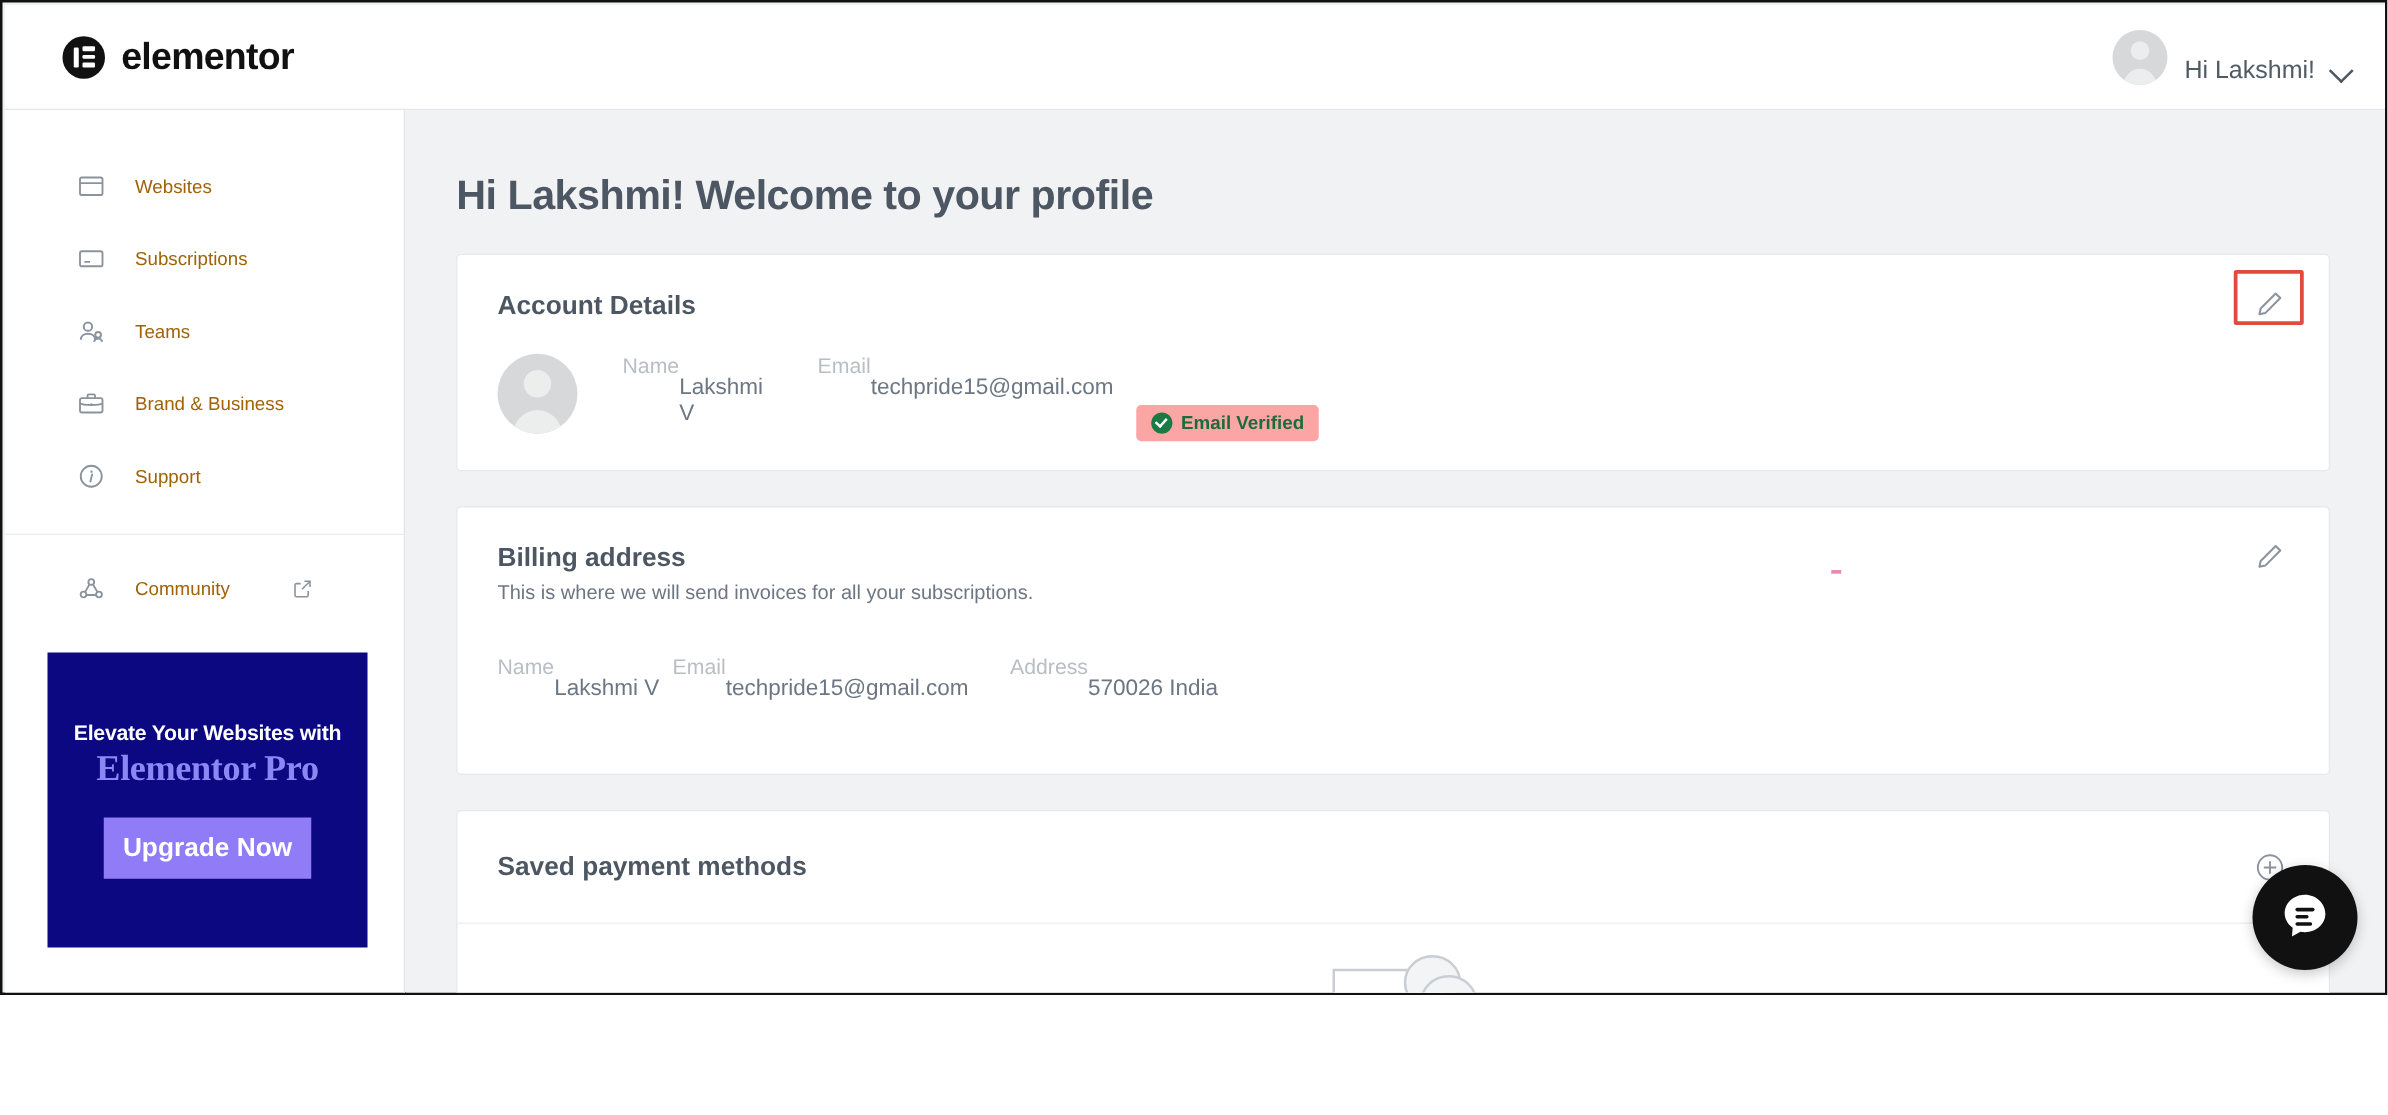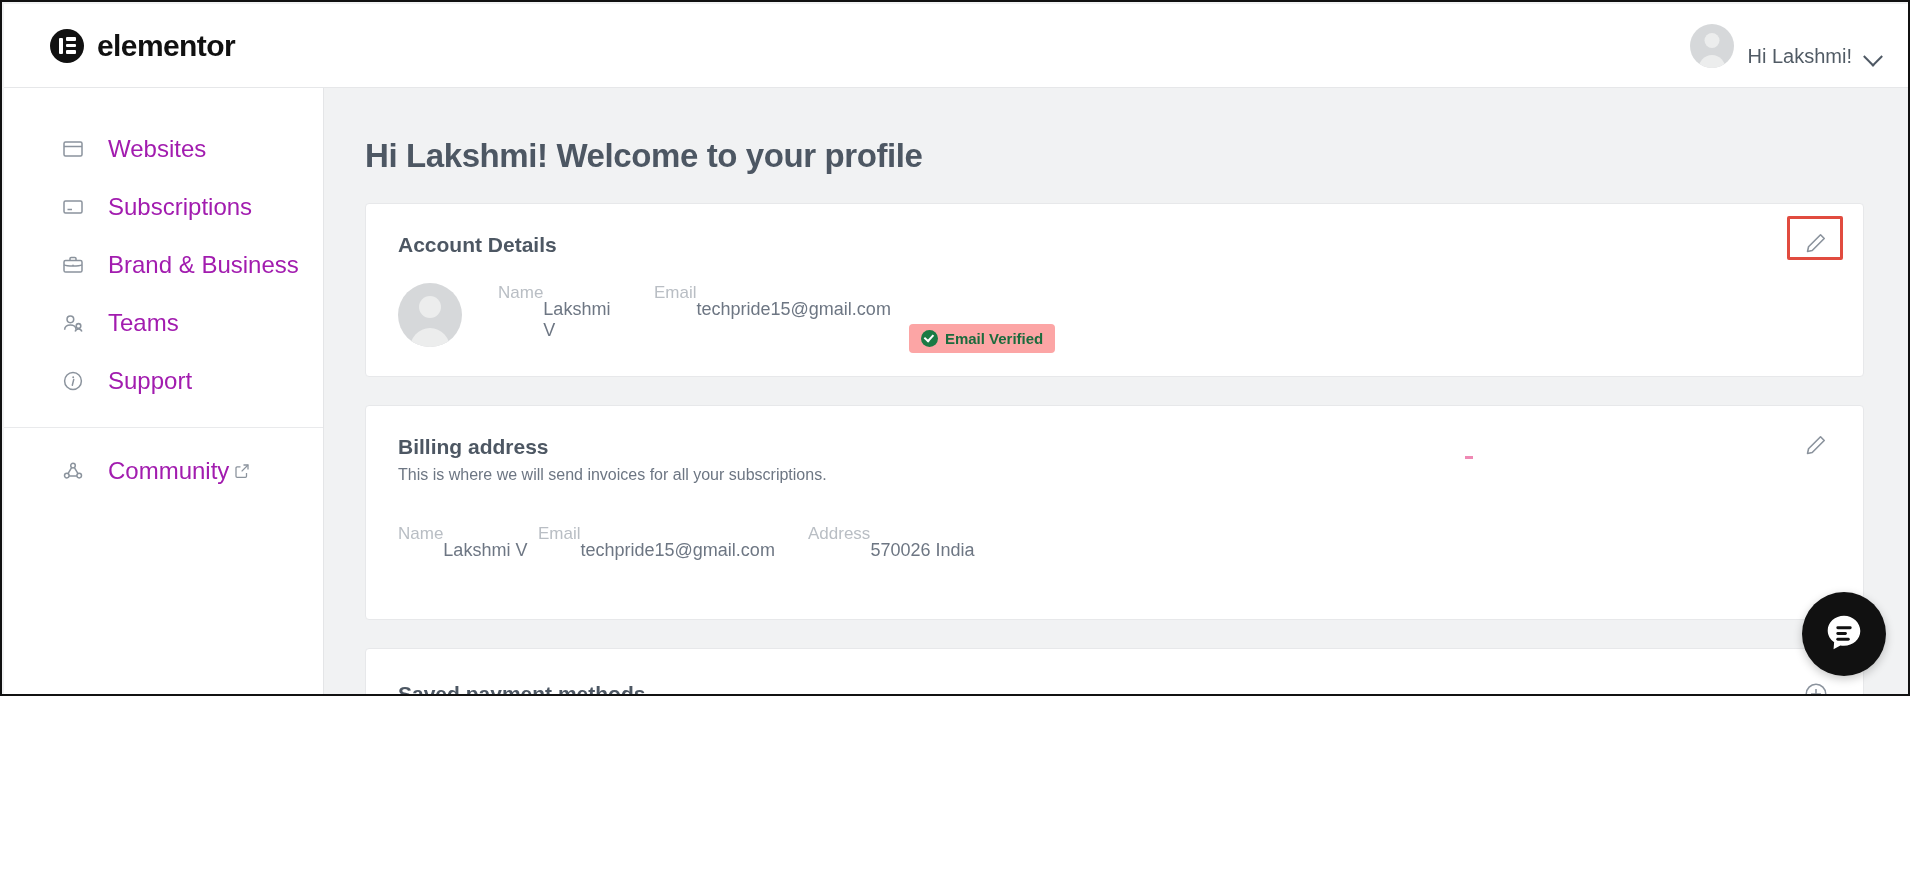--- a/index.html
+++ b/index.html
@@ -4,21 +4,21 @@
 <style>
   * { box-sizing: border-box; margin: 0; padding: 0; }
   html, body {
     width: 1910px; height: 892px;
     font-family: "Liberation Sans", sans-serif;
     background: #ffffff;
     overflow: hidden;
   }
   .app {
     position: relative;
-    width: 1910px; height: 696px;
+    width: 1910px; height: 796px;
     background: #f1f2f3;
     border: 2px solid #111111;
     overflow: hidden;
   }
 
   
   .topbar {
     position: absolute; top: 2px; left: 2px;
     width: 1906px; height: 84px;
     background: #ffffff;
@@ -61,21 +61,21 @@
     position: absolute; top: 86px; left: 2px;
     width: 320px; height: 804px;
     background: #ffffff;
     border-right: 1px solid #e4e5e7;
     padding-top: 32px;
   }
   .nav-item {
     height: 58px; display: flex; align-items: center; gap: 22px;
     padding-left: 56px; cursor: pointer; position: relative;
   }
-  .nav-item .nav-label { font-size: 24px; color: #a21caf; text-align: right; }
+  .nav-item .nav-label { font-size: 15px; color: #a16207; text-align: right; }
   .nav-icon { width: 26px; height: 26px; flex: 0 0 26px; color: #8b939d;
               display: flex; align-items: center; justify-content: center; }
   .nav-icon svg { display: block; }
   .nav-ext { position: absolute; right: 72px; width: 18px; height: 18px; color: #8b939d; }
   .nav-divider { height: 1px; background: #e9eaec; margin: 17px 0 14px 0; }
 
   
   .promo {
     margin: 22px 0 0 34px;
     width: 256px; height: 236px;
@@ -218,40 +218,40 @@
         <svg width="24" height="24" viewBox="0 0 24 24" fill="none" stroke="currentColor" stroke-width="1.5">
           <rect x="3" y="6" width="18" height="12" rx="1.5"></rect>
             <line x1="6.5" y1="14.5" x2="11" y2="14.5"></line>
         </svg>
       </span>
       <span class="nav-label">Subscriptions</span>
     </div>
 
     <div class="nav-item">
       <span class="nav-icon">
-        <svg width="24" height="24" viewBox="0 0 24 24" fill="none" stroke="currentColor" stroke-width="1.5">
-          <rect x="3" y="7.5" width="18" height="11.5" rx="1.6"></rect>
-          <path d="M9 7.5V5.6c0-.6.5-1.1 1.1-1.1h3.8c.6 0 1.1.5 1.1 1.1v1.9"></path>
-          <path d="M3 11.8c3 1.6 15 1.6 18 0"></path>
-            <circle cx="12" cy="12.4" r=".8" fill="currentColor" stroke="none"></circle>
-        </svg>
-      </span>
-      <span class="nav-label">Brand &amp; Business</span>
-    </div>
-
-    <div class="nav-item">
-      <span class="nav-icon">
         <svg width="25" height="25" viewBox="0 0 24 24" fill="none" stroke="currentColor" stroke-width="1.5">
           <circle cx="9" cy="8" r="3.2"></circle>
             <path d="M3.5 18c0-3 2.6-4.6 5.5-4.6s5.5 1.6 5.5 4.6"></path>
           <circle cx="16.8" cy="14.3" r="2.2"></circle>
             <path d="M13.6 19.6c.5-1.6 1.8-2.4 3.2-2.4s2.7.8 3.2 2.4"></path>
         </svg>
       </span>
       <span class="nav-label">Teams</span>
+    </div>
+
+    <div class="nav-item">
+      <span class="nav-icon">
+        <svg width="24" height="24" viewBox="0 0 24 24" fill="none" stroke="currentColor" stroke-width="1.5">
+          <rect x="3" y="7.5" width="18" height="11.5" rx="1.6"></rect>
+          <path d="M9 7.5V5.6c0-.6.5-1.1 1.1-1.1h3.8c.6 0 1.1.5 1.1 1.1v1.9"></path>
+          <path d="M3 11.8c3 1.6 15 1.6 18 0"></path>
+            <circle cx="12" cy="12.4" r=".8" fill="currentColor" stroke="none"></circle>
+        </svg>
+      </span>
+      <span class="nav-label">Brand &amp; Business</span>
     </div>
 
     <div class="nav-item">
       <span class="nav-icon">
         <svg width="24" height="24" viewBox="0 0 24 24" fill="none" stroke="currentColor" stroke-width="1.5">
           <circle cx="12" cy="12" r="8.4"></circle>
           <circle cx="12.2" cy="8.3" r=".95" fill="currentColor" stroke="none"></circle>
           <path d="M12.7 10.6l-1.4 5.6" stroke-linecap="round"></path>
         </svg>
       </span>
@@ -272,20 +272,25 @@
       <span class="nav-label">Community</span>
       <span class="nav-ext">
         <svg width="18" height="18" viewBox="0 0 24 24" fill="none" stroke="currentColor" stroke-width="1.7">
           <path d="M14 4h6v6"></path>
             <path d="M20 4l-8.5 8.5"></path>
           <path d="M18 14.5V19a1.5 1.5 0 0 1-1.5 1.5h-11A1.5 1.5 0 0 1 4 19V8a1.5 1.5 0 0 1 1.5-1.5H10"></path>
         </svg>
       </span>
     </div>
 
+    <div class="promo">
+      <div class="promo-line1">Elevate Your Websites with</div>
+      <div class="promo-line2">Elementor Pro</div>
+      <button class="promo-btn">Upgrade Now</button>
+    </div>
   </div>
 
   <div class="main">
 
     <div class="page-title">Hi Lakshmi! Welcome to your profile</div>
 
     <div class="card card-acct">
       <div class="card-title">Account Details</div>
 
       <div class="acct-body">

